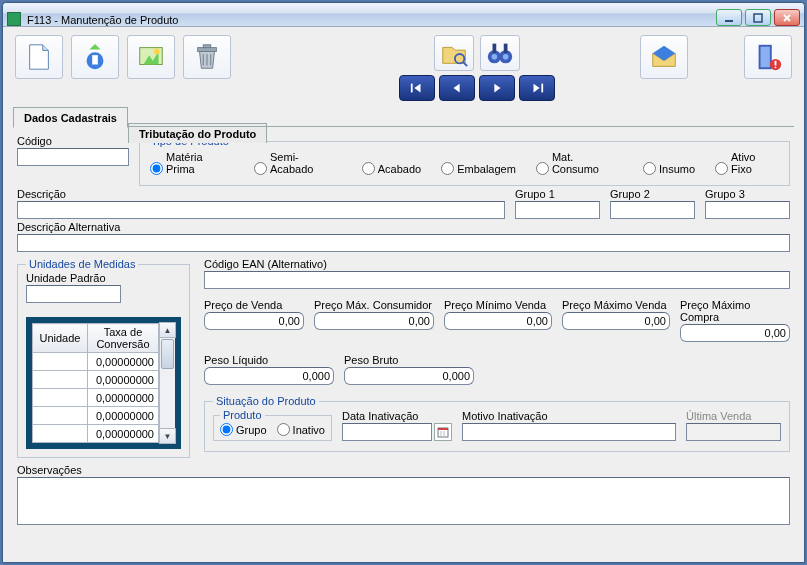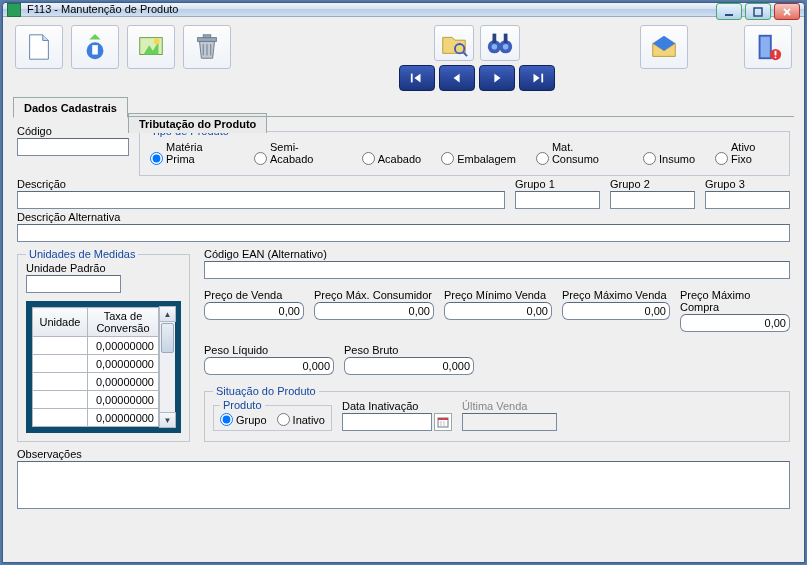--- a/index.html
+++ b/index.html
@@ -1,18 +1,18 @@
 <!DOCTYPE html>
 <html><head>
 <meta charset="utf-8">
 <style>
   * { box-sizing: border-box; font-family: Tahoma, Arial, sans-serif; font-size: 11px; }
   body { margin: 0; background: #5a7fb0; padding: 2px; }
   .window { width: 803px; height: 561px; background: #efeff0; border: 1px solid #3a5f8a; border-radius: 4px 4px 0 0; display: flex; flex-direction: column; box-shadow: 0 0 3px rgba(0,0,0,0.3); }
-  .titlebar { height: 14px; background: linear-gradient(to bottom,#f0f4fb 0%,#d6e2f2 45%,#b8cce6 46%,#cfe0f3 100%); border-bottom:1px solid #9ab; display:flex; align-items:flex-start; padding:0 4px; border-radius:4px 4px 0 0; }
+  .titlebar { height: 24px; background: linear-gradient(to bottom,#f0f4fb 0%,#d6e2f2 45%,#b8cce6 46%,#cfe0f3 100%); border-bottom:1px solid #9ab; display:flex; align-items:flex-end; padding:0 4px; border-radius:4px 4px 0 0; }
   .title-icon { width:14px; height:14px; background:#2a9d5a; border:1px solid #207245; margin-right:6px; }
   .title-text { color:#000; flex:1; }
   .win-btns { display:flex; gap:3px; }
   .win-btn { width:26px; height:17px; border:1px solid #4a6; border-radius:3px; background:linear-gradient(to bottom,#eaf3fc,#b6d1ef); display:flex; align-items:center; justify-content:center; color:#2a4d7a; font-weight:bold; cursor:pointer; }
   .win-btn.close { background:linear-gradient(to bottom,#f6c9c4,#e2705f); border-color:#a33; color:#fff; }
   .toolbar-area { padding:8px 12px 6px 12px; display:flex; align-items:flex-start; gap:8px; }
   .tbtn { width:48px; height:44px; border:1px solid #b8c4d6; background:linear-gradient(to bottom,#fdfdfd,#eef2f8); display:flex; align-items:center; justify-content:center; cursor:pointer; border-radius:3px; }
   .tbtn svg { width:30px; height:30px; }
   .nav-cluster { display:flex; flex-direction:column; align-items:center; gap:4px; margin-left:160px; }
   .nav-top { display:flex; gap:6px; }
@@ -239,21 +239,21 @@
     <div class="row">
       <div class="col" style="flex:1">
         <span class="lbl">Descrição Alternativa</span>
         <input class="tinput" style="">
       </div>
     </div>
 
     <div class="row" style="margin-top:6px;gap:14px;align-items:stretch">
       <fieldset class="fs" style="width:210px">
         <legend>Unidades de Medidas</legend>
-        <div class="col" style="width:95px;margin-bottom:8px">
+        <div class="col" style="width:95px;margin-bottom:14px">
           <span class="lbl">Unidade Padrão</span>
           <input class="tinput" style="">
         </div>
         <div class="grid-wrap">
           <table class="grid" style="flex:1">
             <tbody>
                 <tr>
                   <th style="width:55px">Unidade</th>
                   <th>Taxa de Conversão</th>
                 </tr>
@@ -350,20 +350,24 @@
                 <div class="cal-btn">
                     <svg width="12" height="12">
                       <rect x="1" y="2" width="10" height="9" fill="#fff" stroke="#6a7a8a"></rect>
                       <rect x="1" y="2" width="10" height="2" fill="#c44"></rect>
                       <line x1="4" y1="5" x2="4" y2="10" stroke="#bbb"></line>
                       <line x1="7" y1="5" x2="7" y2="10" stroke="#bbb"></line>
                     </svg>
                   </div>
               </div>
             </div>
+            <div class="col" style="flex:1">
+              <span class="lbl">Motivo Inativação</span>
+              <input class="tinput" style="">
+            </div>
             <div class="col" style="width:95px">
               <span class="lbl" style="color:#888">Última Venda</span>
               <input class="tinput" style="background: rgb(240, 240, 240);" readonly="">
             </div>
           </div>
         </fieldset>
       </div>
     </div>
 
     <div class="row" style="margin-top:6px">

